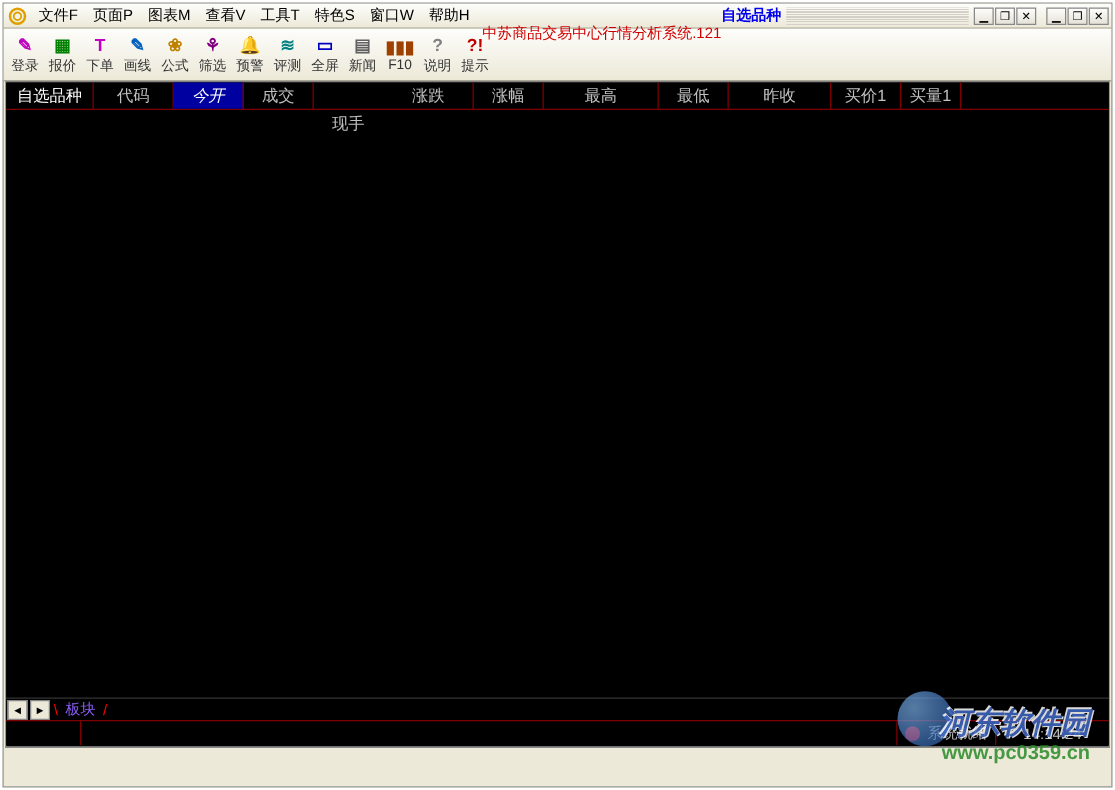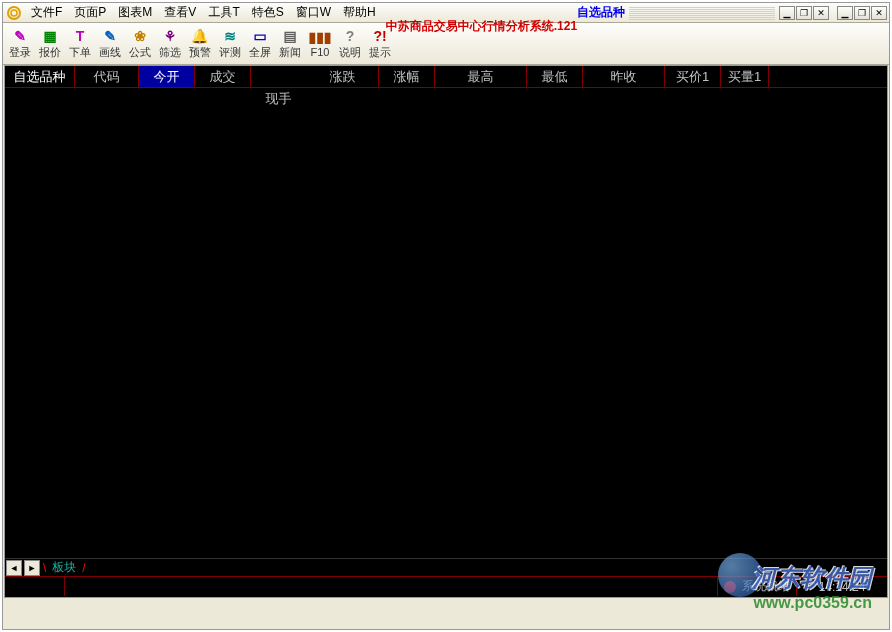--- a/index.html
+++ b/index.html
@@ -3,43 +3,43 @@
 <meta charset="utf-8">
 <style>
 * { margin: 0; padding: 0; box-sizing: border-box; font-family: "SimSun", "宋体", sans-serif; }
 body { background: #fff; width: 892px; height: 632px; overflow: hidden; position: relative; }
 
 .outer-window { position: absolute; top: 2px; left: 2px; width: 888px; height: 628px; border: 1px solid #999; background: #ece9d8; }
 
 .menubar { height: 20px; background: linear-gradient(#fdfdfb, #ece9d8); display: flex; align-items: center; font-size: 12px; border-bottom: 1px solid #aca899; }
 .menubar .logo { width: 16px; height: 16px; margin: 0 3px; display: flex; align-items: center; justify-content: center; }
 .menubar .menu-item { padding: 2px 6px; cursor: pointer; color: #000; }
-.menubar .title-red { color: #d00000; font-weight: bold; margin-left: 4px; margin-top: 28px; }
+.menubar .title-red { color: #d00000; font-weight: normal; margin-left: 4px; margin-top: 28px; }
 .menubar .title-blue { color: #0000ee; font-weight: bold; }
 .menubar .filler { flex: 1; background: repeating-linear-gradient(0deg, #d4d0c8 0px, #d4d0c8 1px, transparent 1px, transparent 2px); height: 14px; margin: 0 4px; }
 .win-btns { display: flex; gap: 1px; margin-right: 2px; }
 .win-btn { width: 16px; height: 14px; background: linear-gradient(#fdfdfb, #e4e2d8); border: 1px solid #888; font-size: 9px; display: flex; align-items: center; justify-content: center; cursor: pointer; }
 
 .toolbar { height: 42px; background: linear-gradient(#fdfdfb, #ece9d8); display: flex; align-items: center; border-bottom: 1px solid #aca899; padding: 0 2px; }
 .tool-btn { width: 30px; height: 38px; display: flex; flex-direction: column; align-items: center; justify-content: center; cursor: pointer; font-size: 11px; color: #333; }
 .tool-btn .icon { width: 16px; height: 16px; display: flex; align-items: center; justify-content: center; margin-bottom: 1px; }
 .tool-btn .label { font-size: 11px; }
 
 .content { position: relative; height: 533px; background: #000; border: 1px solid #999; margin: 0 1px; }
 
 .col-headers { height: 22px; display: flex; background: #000; border-bottom: 1px solid #800000; }
 .col-h { color: #c0c0c0; font-size: 13px; display: flex; align-items: center; justify-content: center; border-right: 1px solid #800000; cursor: pointer; }
 .col-h.sel { color: #fff; }
-.col-h.active { background: #0000a0; color: #fff; }
+.col-h.active { background: #0000a0; color: #fff; font-style: italic; }
 
 .data-area { height: 470px; background: #000; }
 
 .bottom-tab-row { height: 18px; background: #000; display: flex; align-items: center; border-top: 1px solid #333; }
 .scroll-btn { width: 16px; height: 16px; background: #ece9d8; border: 1px solid #888; font-size: 9px; display: flex; align-items: center; justify-content: center; cursor: pointer; margin: 0 1px; }
-.tab-lbl { color: #14b8a6; font-size: 12px; padding: 0 6px; cursor: pointer; }
+.tab-lbl { color: #8b5cf6; font-size: 12px; padding: 0 6px; cursor: pointer; }
 
 .status-row { height: 20px; background: #000; display: flex; border-top: 1px solid #800000; }
 .status-cell { border-right: 1px solid #800000; height: 100%; display: flex; align-items: center; padding: 0 6px; font-size: 12px; }
 .status-cell.first { width: 60px; }
 .status-cell.main { flex: 1; }
 .status-cell.ready { color: #c0c0c0; }
 .status-cell.time { color: #c0c0c0; width: 90px; border-right: none; justify-content: center; }
 .red-dot { width: 12px; height: 12px; background: #ff0000; border-radius: 50%; margin-right: 6px; }
 
 .watermark { position: absolute; right: 20px; bottom: 20px; pointer-events: none; opacity: 0.85; }

